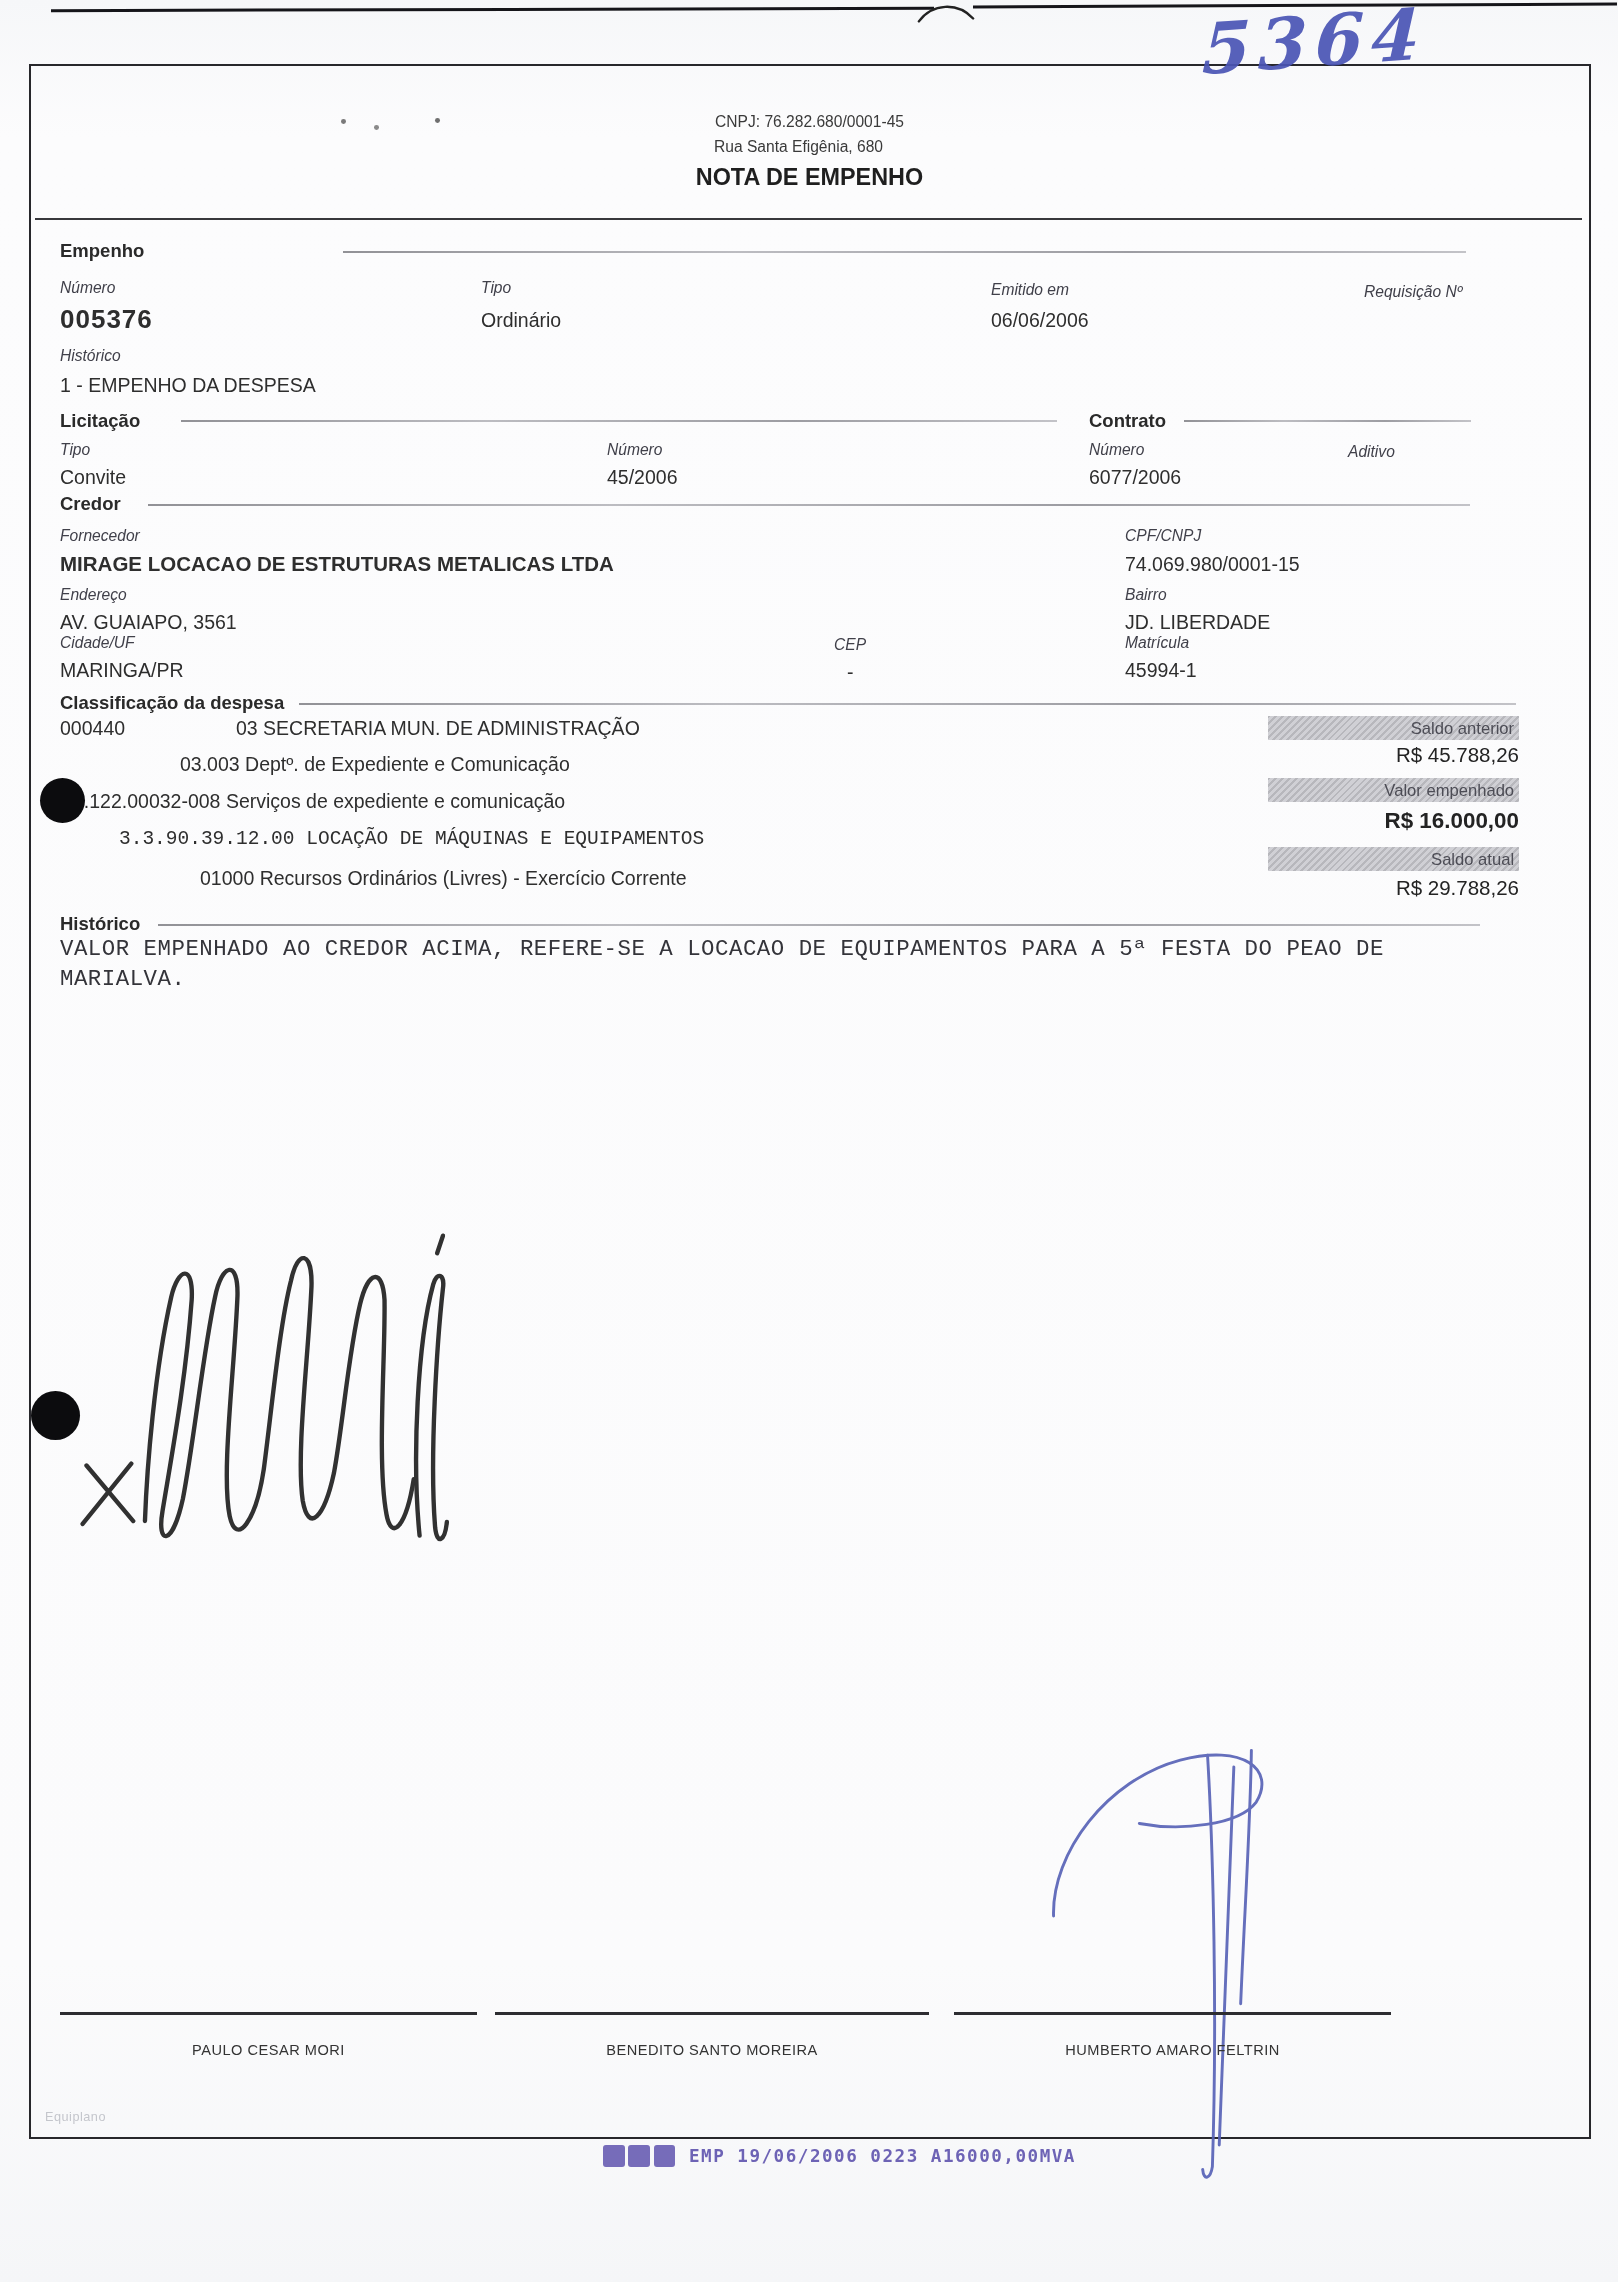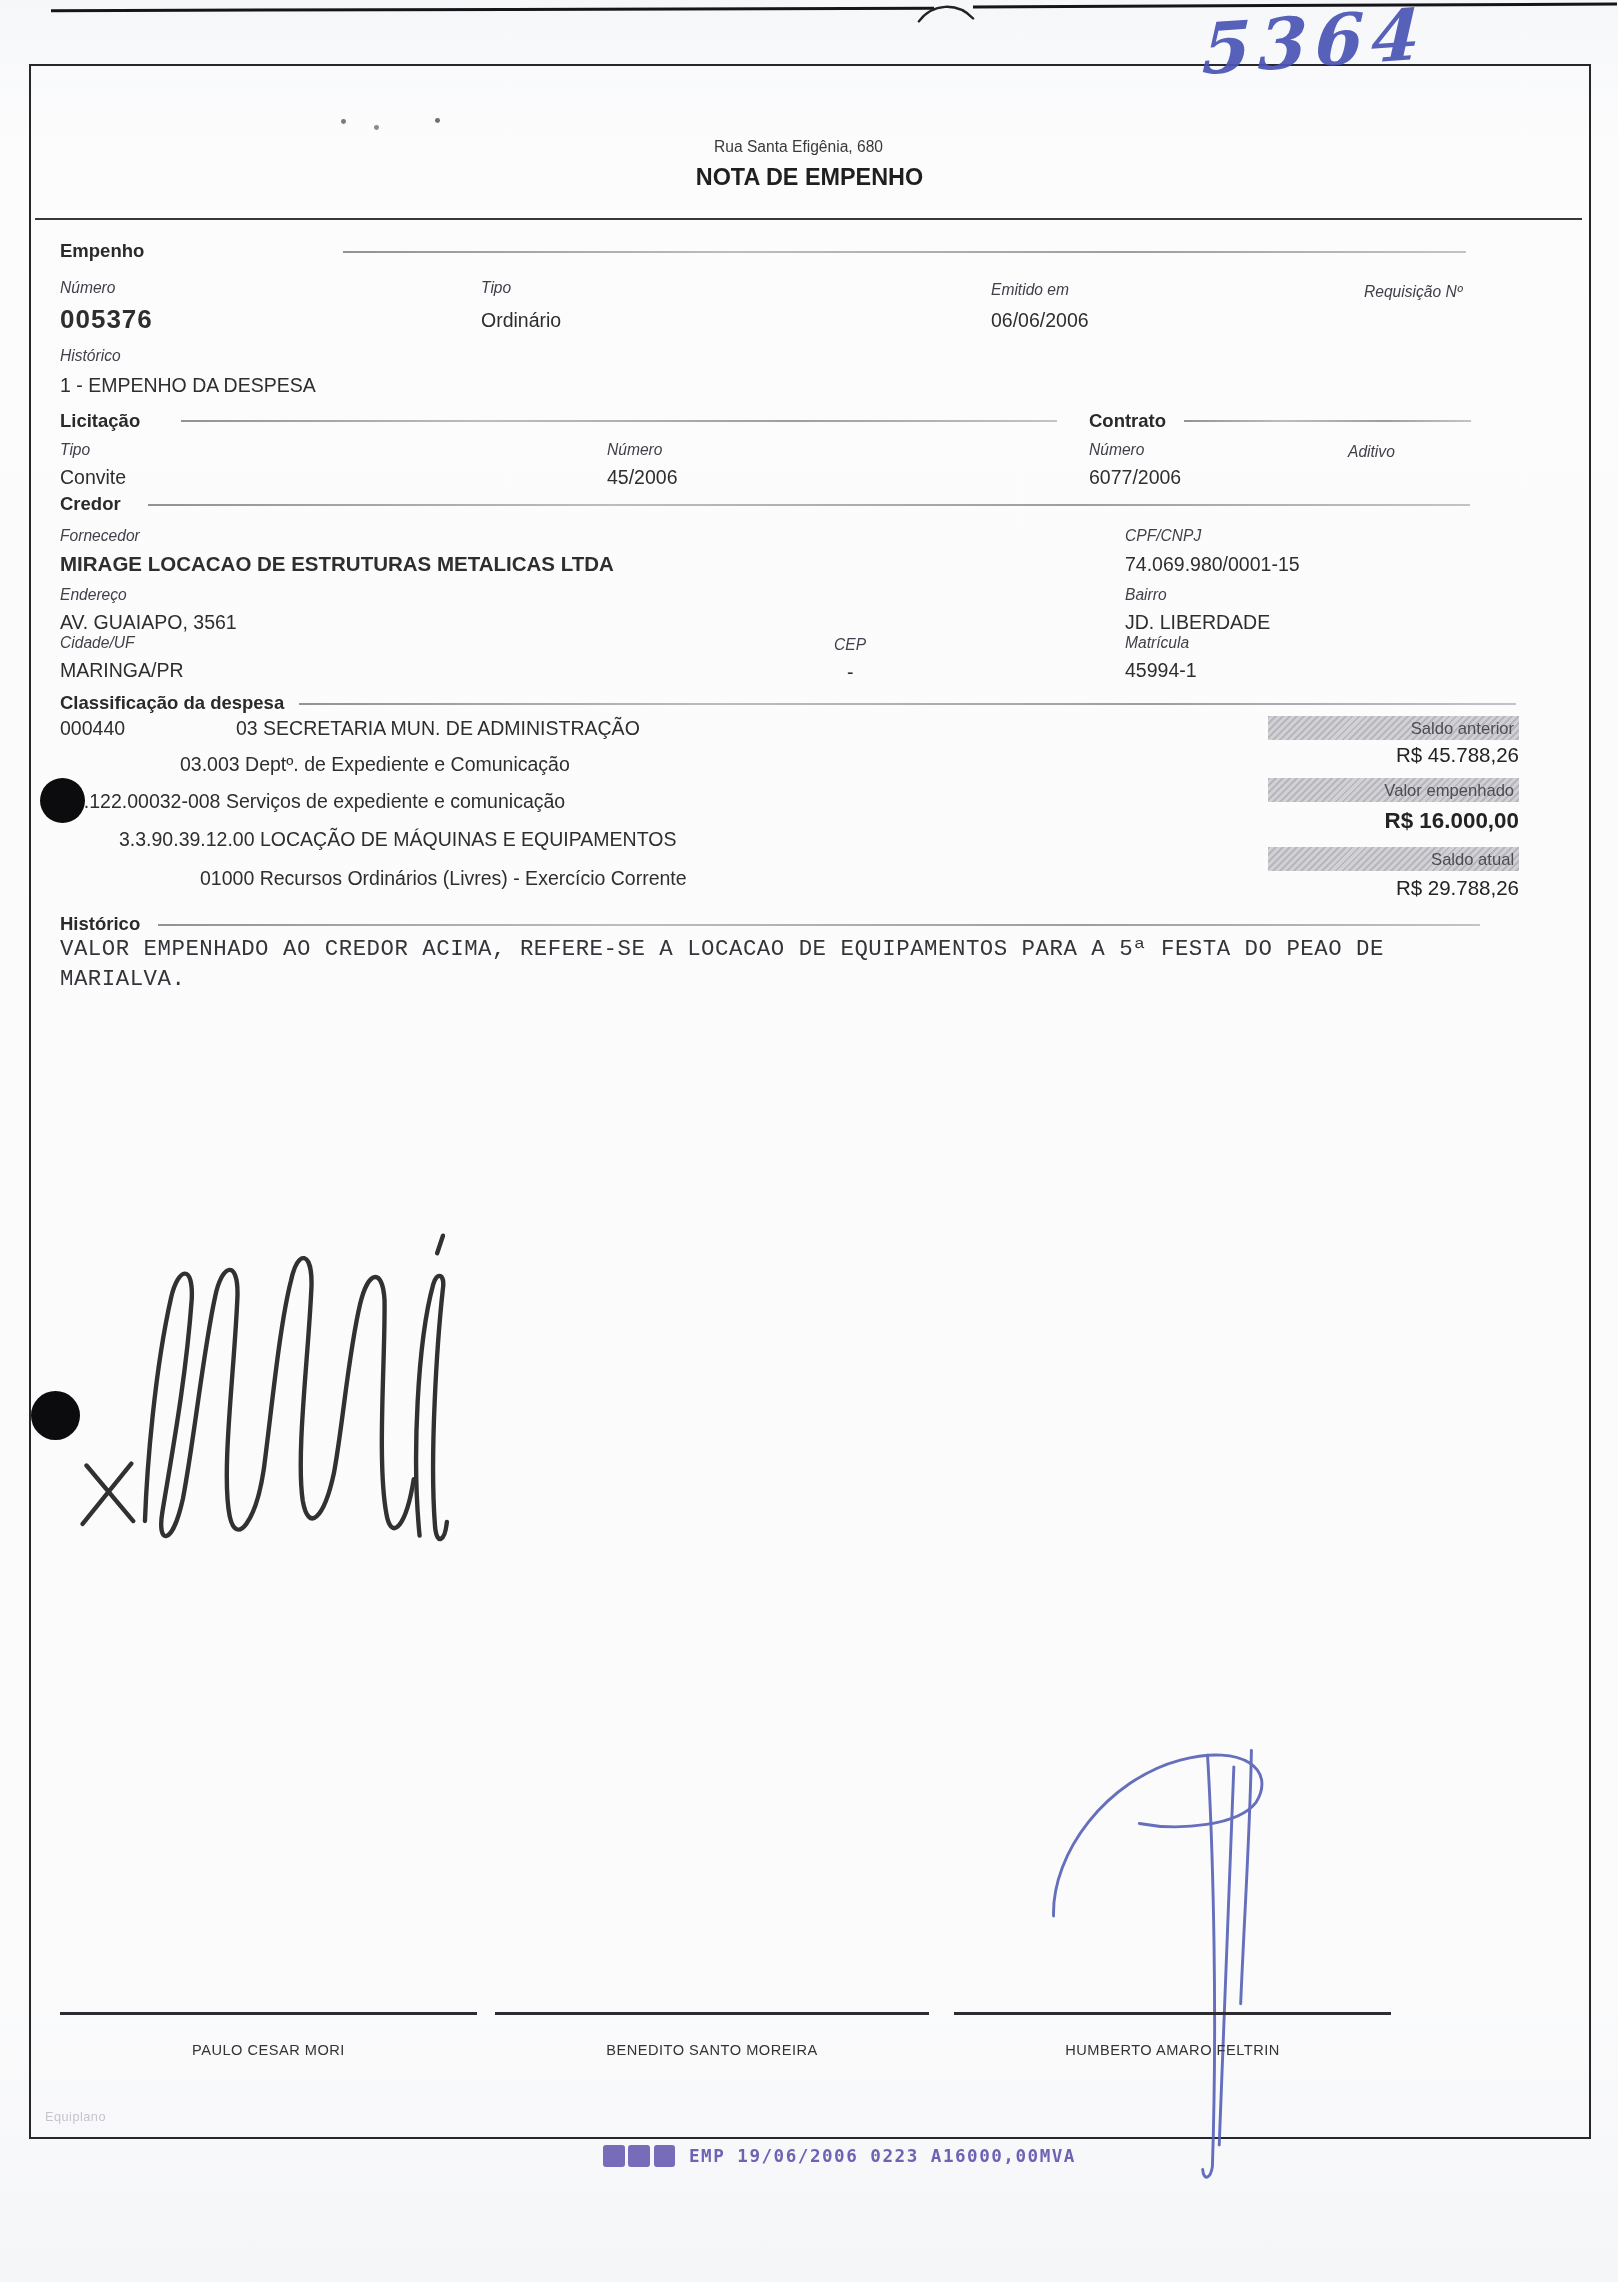--- a/index.html
+++ b/index.html
@@ -51,21 +51,21 @@
   .val-forn{left:60px;top:552px;font-size:20.5px;font-weight:bold;}
   .val-cpf{left:1125px;top:553px;}
   .lbl-end{left:60px;top:586px;}    .lbl-bairro{left:1125px;top:586px;}
   .val-end{left:60px;top:611px;}    .val-bairro{left:1125px;top:611px;}
   .lbl-cid{left:60px;top:634px;}    .lbl-cep{left:834px;top:636px;}  .lbl-mat{left:1125px;top:634px;}
   .val-cid{left:60px;top:659px;}    .val-cep{left:847px;top:661px;}  .val-mat{left:1125px;top:659px;}
   
   .sec-cla{left:60px;top:692px;}    .rule-cla{left:299px;top:703px;width:1217px;}
   .cla-l1c{left:60px;top:717px;}    .cla-l1d{left:236px;top:717px;}
   .cla-l2{left:180px;top:753px;}    .cla-l3{left:73px;top:790px;}
-  .cla-l4{left:119px;top:828px;}    .cla-l5{left:200px;top:867px;}
+  .cla-l4{left:119px;top:828px;font-family:Liberation Mono, monospace;}    .cla-l5{left:200px;top:867px;}
   
   .bar{left:1268px;width:251px;height:24px;line-height:25px;text-align:right;padding-right:4.9px;
        box-sizing:border-box;font-size:16.6px;color:#4c4c55;
        background:repeating-linear-gradient(135deg,#b7b7bc 0 2px,#d0d0d5 2px 4.9px);}
   .bar1{top:716px;} .bar2{top:778px;} .bar3{top:847px;padding-left:16px;}
   .barval{left:1268px;width:251px;text-align:right;font-size:20.5px;color:#232323;}
   .bval1{top:743px;} .bval2{top:808px;font-size:22.4px;font-weight:bold;} .bval3{top:876px;}
   
   .sec-his2{left:60px;top:913px;}   .rule-his2{left:158px;top:924px;width:1322px;}
   .monotext{left:60px;top:934px;width:1404px;font-family:"Liberation Mono","DejaVu Sans Mono",monospace;
@@ -97,20 +97,21 @@
   <div class="abs scanline2"></div>
   <svg class="abs" style="left:915px;top:0" width="62" height="23.4" viewBox="0 0 64 24">
     <path d="M4,22 C18,3 44,2 60,19" stroke="#222" stroke-width="2.5" fill="none" stroke-linecap="round"></path>
   </svg>
   <div class="abs specks"></div>
 
   <div class="abs handnum">5364</div>
 
   <div class="abs formborder"></div>
 
+  <div class="abs cnpj">CNPJ: 76.282.680/0001-45</div>
   <div class="abs address">Rua Santa Efigênia, 680</div>
   <div class="abs doctitle">NOTA DE EMPENHO</div>
   <div class="abs headrule"></div>
 
   <div class="abs seclabel sec-emp">Empenho</div>
   <div class="abs rule rule-emp"></div>
   <div class="abs lbl lbl-numero">Número</div>
   <div class="abs lbl lbl-tipo">Tipo</div>
   <div class="abs lbl lbl-emitido">Emitido em</div>
   <div class="abs lbl lbl-req">Requisição Nº</div>

